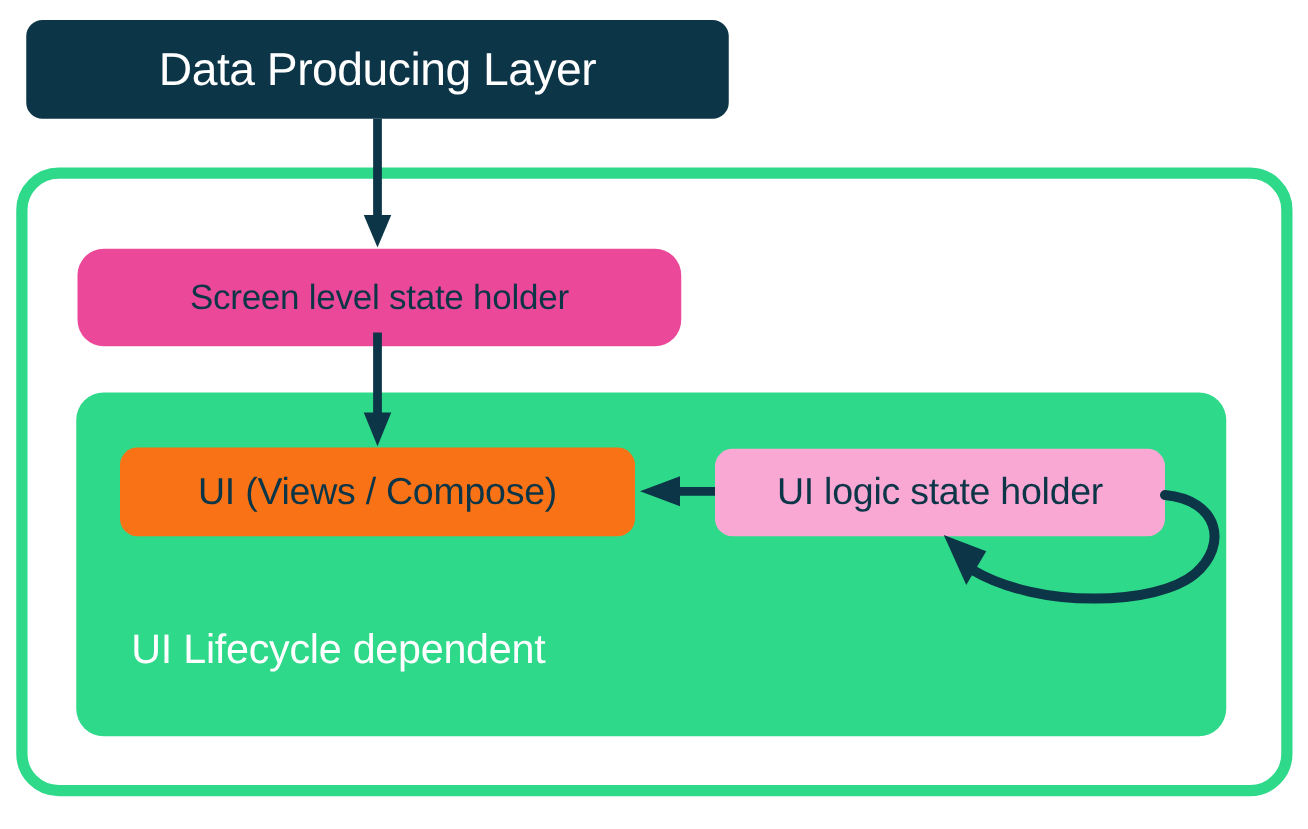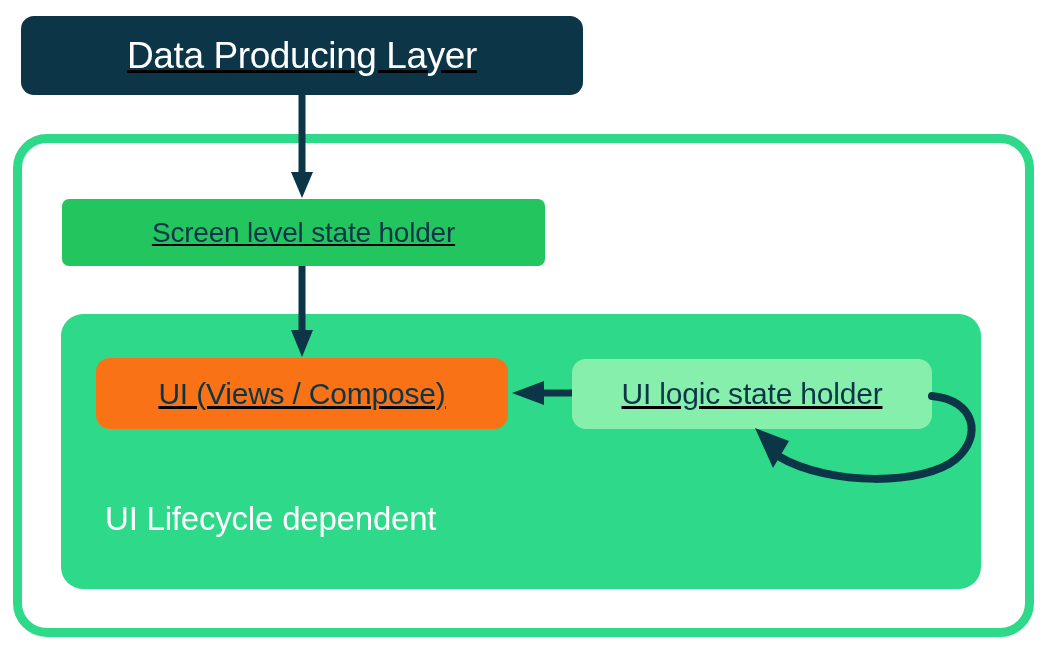--- a/index.html
+++ b/index.html
@@ -18,21 +18,20 @@
     overflow: hidden;
   }
 
   .box {
     position: absolute;
     display: flex;
     align-items: center;
     justify-content: center;
     box-sizing: border-box;
     white-space: nowrap;
-    text-decoration: underline;
   }
 
   
   #data-producing-layer {
     left: 21px;
     top: 16px;
     width: 562px;
     height: 79px;
     background: #0c3547;
     border-radius: 13px;
@@ -62,23 +61,23 @@
     font-size: 39px;
     color: #18181a;
     letter-spacing: -0.5px;
   }
 
   
   #screen-level-state-holder {
     left: 62px;
     top: 199px;
     width: 483px;
-    height: 67px;
-    background: #22c55e;
-    border-radius: 7px;
+    height: 78px;
+    background: #ec4899;
+    border-radius: 21px;
   }
   #screen-level-state-holder .label {
     color: #0c3547;
     font-size: 28px;
     letter-spacing: -0.2px;
   }
 
   
   #lifecycle-panel {
     position: absolute;
@@ -112,21 +111,21 @@
     font-size: 30px;
     letter-spacing: -0.2px;
   }
 
   
   #ui-logic-state-holder {
     left: 572px;
     top: 359px;
     width: 360px;
     height: 70px;
-    background: #86efac;
+    background: #f9a8d4;
     border-radius: 14px;
   }
   #ui-logic-state-holder .label {
     color: #0c3547;
     font-size: 30px;
     letter-spacing: -0.2px;
   }
 
   
   #other-holders-caption {

